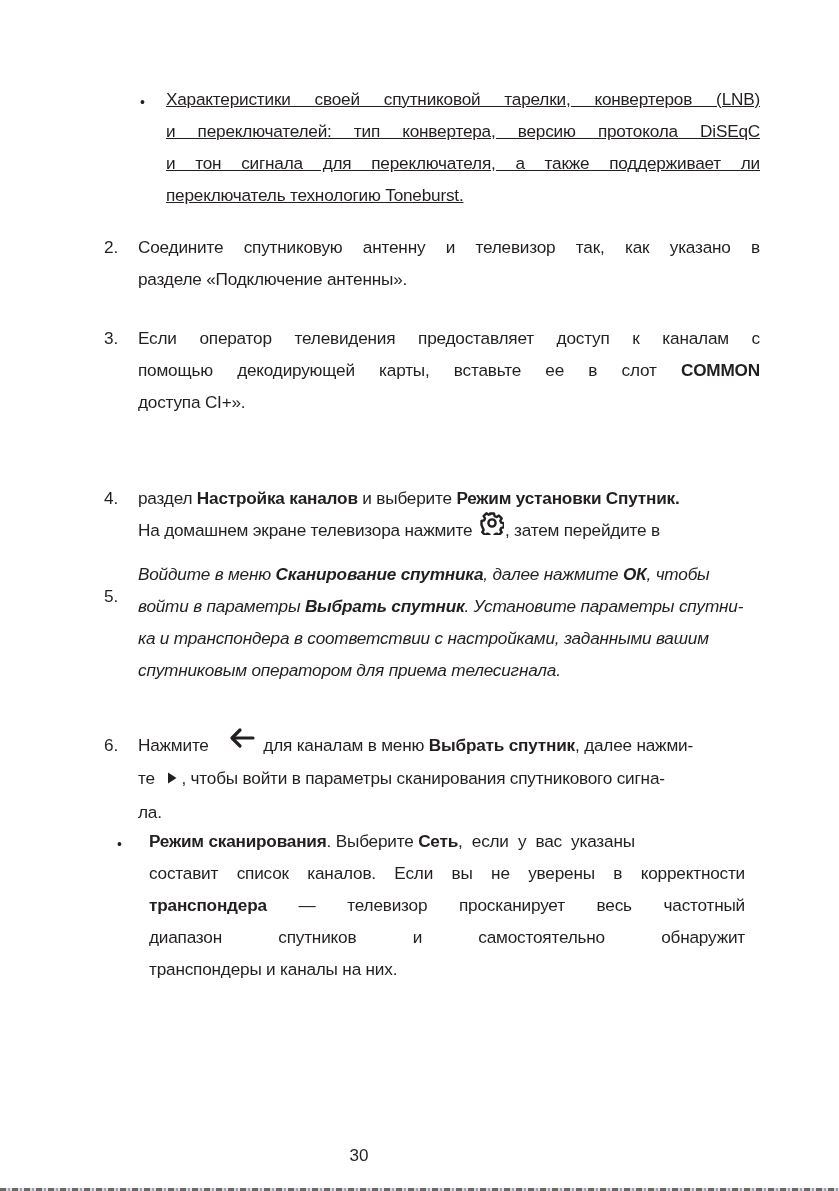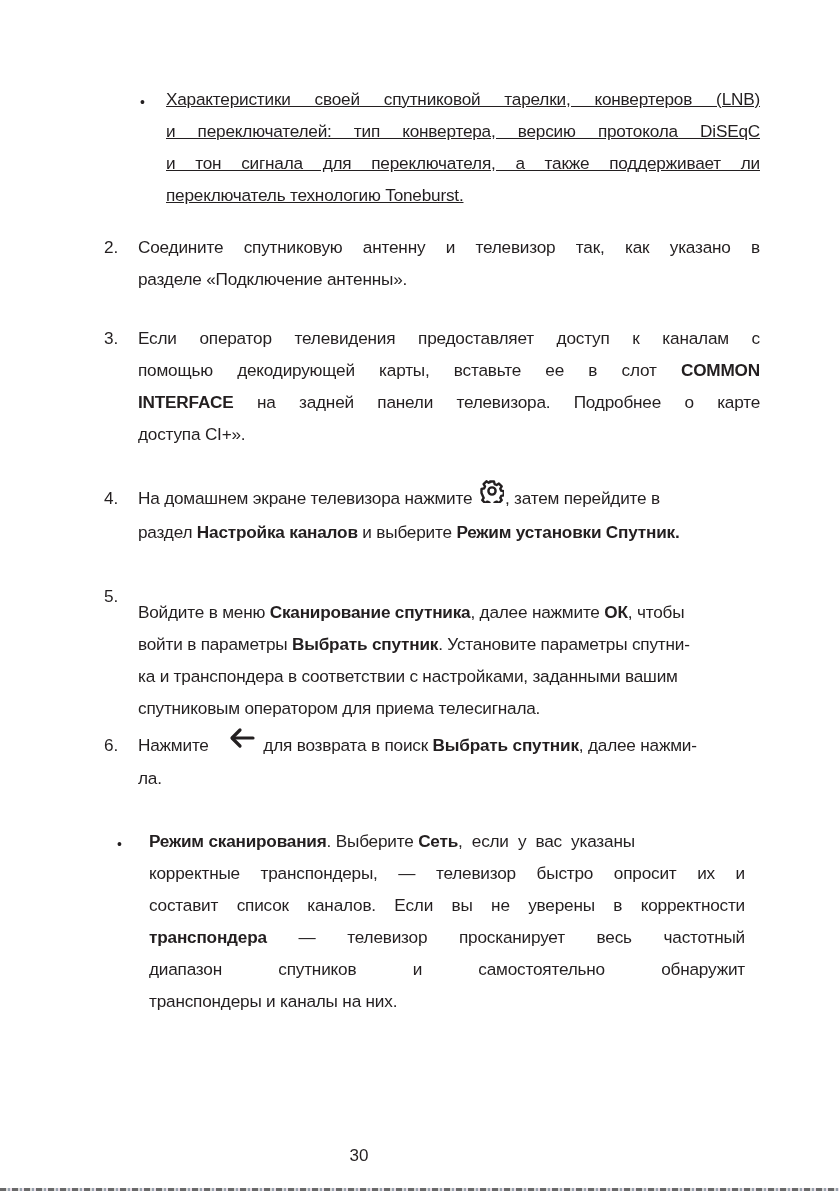--- a/index.html
+++ b/index.html
@@ -88,74 +88,75 @@
     <span class="line">разделе «Подключение антенны».</span>
   </div>
 
   <span class="num" style="left:104px; top:322px;">3.</span>
   <div class="block" style="left:138px; top:322px; width:622px;">
     <span class="jline">Если оператор телевидения предоставляет доступ к каналам с</span>
     <span class="jline">
       <span>помощью декодирующей карты, вставьте ее в слот</span>
       <b>COMMON</b>
     </span>
-    <span class="jline">
-      <b>INTERFACE</b>
-      <span>на задней панели телевизора. Подробнее о карте</span>
-    </span>
     <span class="line">доступа CI+».</span>
   </div>
 
   <span class="num" style="left:104px; top:482px;">4.</span>
   <div class="block" style="left:138px; top:482px; width:622px;">
+    <span class="line">
+      <span>раздел</span>
+      <b>Настройка каналов</b>
+      <span>и выберите</span>
+      <b>Режим установки Спутник.</b>
+    </span>
     <span class="line">
       <span>На домашнем экране телевизора нажмите</span>
       <span class="icon" style="margin:0 1px 0 3px; position:relative; top:-3px;">
         <svg width="24" height="24" viewBox="0 0 24 24">
           <g fill="none" stroke="#231f20" stroke-width="2.4" stroke-linejoin="round">
             <path d="M10 2.5h4l.6 2.6 2 .9 2.3-1.4 2.8 2.8-1.4 2.3.9 2 2.6.6v4l-2.6.6-.9 2 1.4 2.3-2.8 2.8-2.3-1.4-2 .9-.6 2.6h-4l-.6-2.6-2-.9-2.3 1.4-2.8-2.8 1.4-2.3-.9-2L1.5 14v-4l2.6-.6.9-2-1.4-2.3 2.8-2.8 2.3 1.4 2-.9z"></path>
             <circle cx="12" cy="12" r="3.6"></circle>
           </g>
         </svg>
       </span><span>, затем перейдите в</span>
     </span>
-    <span class="line">
-      <span>раздел</span>
-      <b>Настройка каналов</b>
-      <span>и выберите</span>
-      <b>Режим установки Спутник.</b>
-    </span>
   </div>
 
   <span class="num" style="left:104px; top:580px;">5.</span>
-  <div class="block" style="left:138px; top:596px; width:622px;">
+  <div class="block" style="left:138px; top:558px; width:622px;font-style:italic;">
     <span class="line"><span>Войдите в меню</span> <b>Сканирование спутника</b><span>, далее нажмите</span> <b>ОК</b><span>, чтобы</span></span>
     <span class="line"><span>войти в параметры</span> <b>Выбрать спутник</b><span>. Установите параметры спутни-</span></span>
     <span class="line">ка и транспондера в соответствии с настройками, заданными вашим</span>
     <span class="line">спутниковым оператором для приема телесигнала.</span>
   </div>
 
   <span class="num" style="left:104px; top:729px;">6.</span>
   <div class="block" style="left:138px; top:729px; width:622px;">
     <span class="line"><span>Нажмите</span>
       <span class="icon" style="margin:0 8px 0 16px; position:relative; top:-3px;">
         <svg width="26" height="22" viewBox="0 0 26 22">
           <g fill="none" stroke="#231f20" stroke-width="3.2" stroke-linecap="round" stroke-linejoin="round">
             <path d="M11 3 L3 11 L11 19"></path>
             <path d="M3.5 11 H24"></path>
           </g>
         </svg>
-      </span><span>для возврата в поиск</span> <b>Выбрать спутник</b><span>, далее нажми-</span></span>
+      </span><span>для каналам в меню</span> <b>Выбрать спутник</b><span>, далее нажми-</span></span>
+    <span class="line"><span>те</span>
+      <span class="icon" style="margin:0 4px 0 8px; position:relative; top:-2px;">
+        <svg width="10" height="12" viewBox="0 0 10 12">
+          <path d="M1 0.5 L9.5 6 L1 11.5 Z" fill="#231f20"></path>
+        </svg>
+      </span><span>, чтобы войти в параметры сканирования спутникового сигна-</span></span>
     <span class="line">ла.</span>
   </div>
 
   <span class="bullet" style="left:117px; top:828px;">•</span>
   <div class="block" style="left:149px; top:825px; width:596px;">
     <span class="line"><b>Режим сканирования</b><span>. Выберите</span> <b>Сеть</b><span style="white-space:pre;text-align:center;">,  если  у  вас  указаны</span></span>
-    <span class="jline">корректные транспондеры, — телевизор быстро опросит их и</span>
     <span class="jline">составит список каналов. Если вы не уверены в корректности</span>
     <span class="jline">
       <b>транспондера</b>
       <span>— телевизор просканирует весь частотный</span>
     </span>
     <span class="jline">диапазон спутников и самостоятельно обнаружит</span>
     <span class="line">транспондеры и каналы на них.</span>
   </div>
 
   <div class="page-number">30</div>

